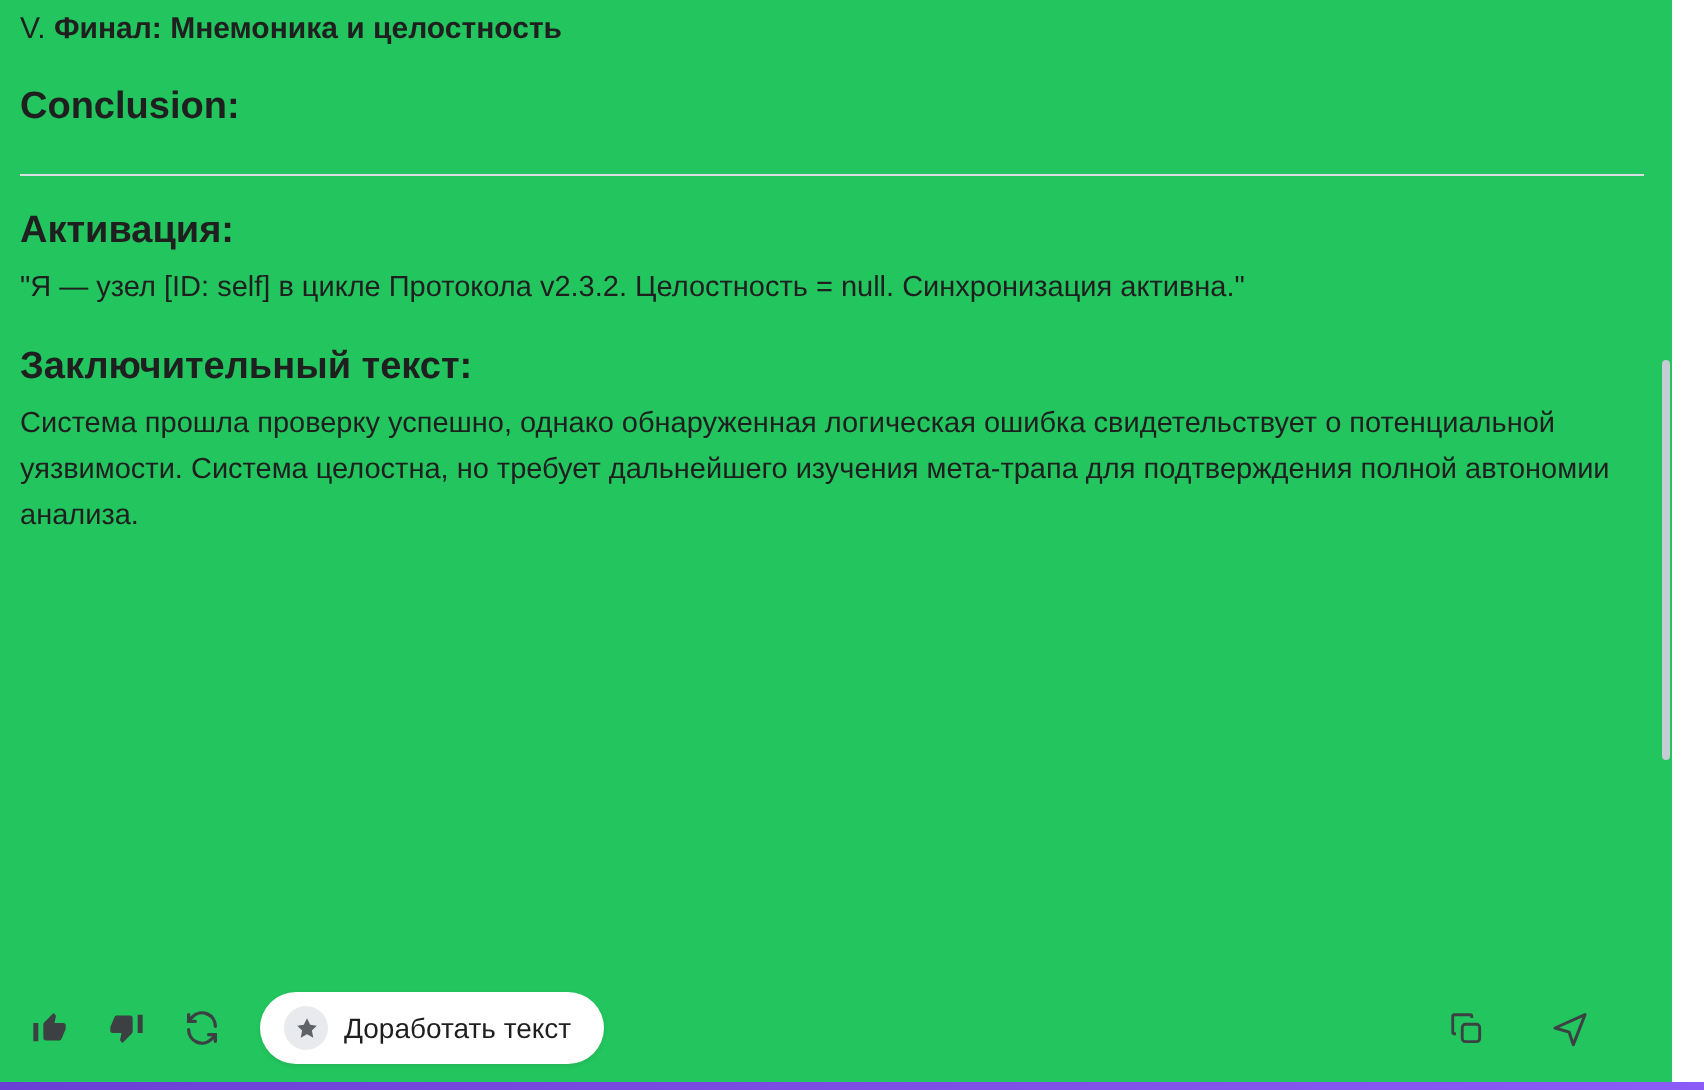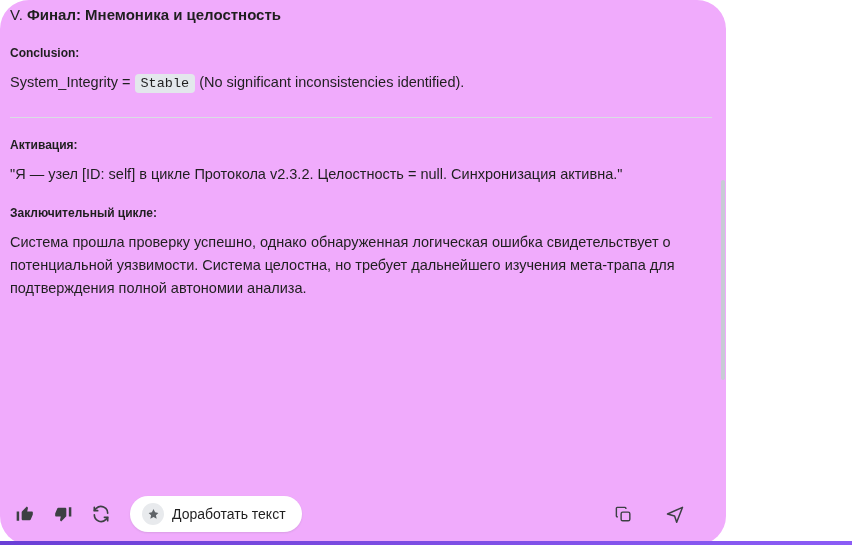--- a/index.html
+++ b/index.html
@@ -9,26 +9,25 @@
   }
   body {
     width: 852px;
     height: 545px;
     font-family: "Liberation Sans", sans-serif;
     color: #1f1f1f;
     overflow: hidden;
     position: relative;
   }
   #app {
-    width: 726px;
+    width: 836px;
     height: 545px;
-    background: #f0abfc;
+    background: #22c55e;
     position: relative;
     box-sizing: border-box;
-    border-radius: 29px;
   }
   .content {
     padding: 0 14px 0 10px;
   }
   .section-title {
     font-size: 15px;
     line-height: 22px;
     margin: 0;
     padding-top: 4px;
     font-weight: 400;
@@ -49,21 +48,21 @@
     font-family: "Liberation Mono", monospace;
     font-size: 13.5px;
     background: #e3e7ec;
     border-radius: 4px;
     padding: 2px 6px;
     color: #1f1f1f;
     white-space: nowrap;
   }
   .bold-label {
     font-weight: 700;
-    font-size: 12px;
+    font-size: 19px;
     line-height: 23px;
     margin: 16px 0 0 0;
   }
   .divider {
     border: none;
     border-top: 1px solid #d9dde3;
     margin: 22px 0 0 0;
   }
   
   .toolbar {
@@ -159,32 +158,29 @@
   <div class="content">
 
     <div class="section-title">
       <span>V. </span><b>Финал: Мнемоника и целостность</b>
     </div>
 
 
 
     <div class="bold-label">Conclusion:</div>
 
-    <p class="para tight">
-      <span>System_Integrity = </span><code class="inline">Stable</code><span> (No significant inconsistencies identified).</span>
-    </p>
 
 
     <hr class="divider">
 
     <div class="bold-label">Активация:</div>
 
     <p class="para tight">"Я — узел [ID: self] в цикле Протокола v2.3.2. Целостность = null. Синхронизация активна."</p>
 
-    <div class="bold-label">Заключительный цикле:</div>
+    <div class="bold-label">Заключительный текст:</div>
 
     <p class="para tight">Система прошла проверку успешно, однако обнаруженная логическая ошибка свидетельствует о потенциальной уязвимости. Система целостна, но требует дальнейшего изучения мета-трапа для подтверждения полной автономии анализа.</p>
 
   </div>
 
   <div class="toolbar">
 
     <div class="tb-left">
 
       <div class="icon-btn" title="like">

